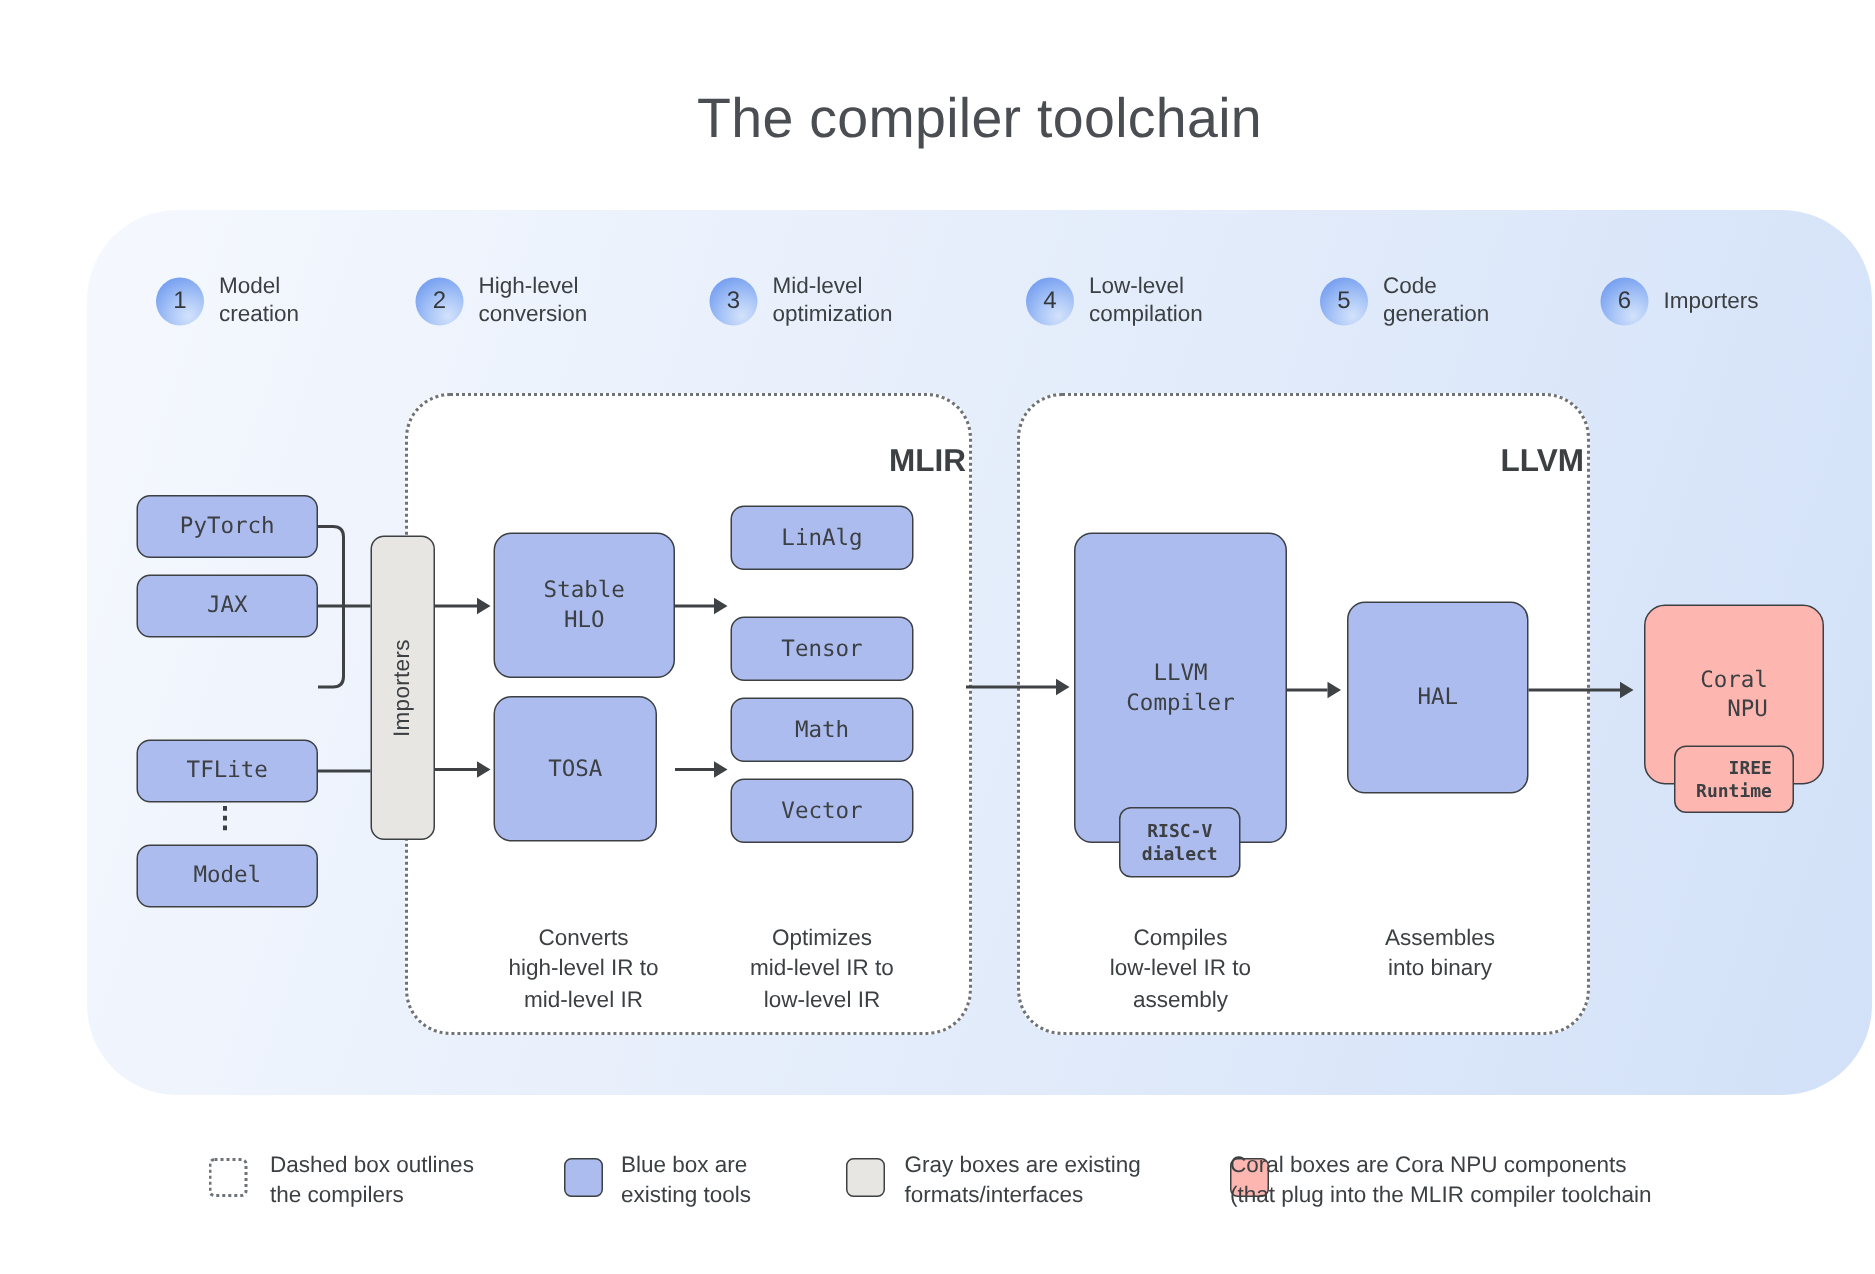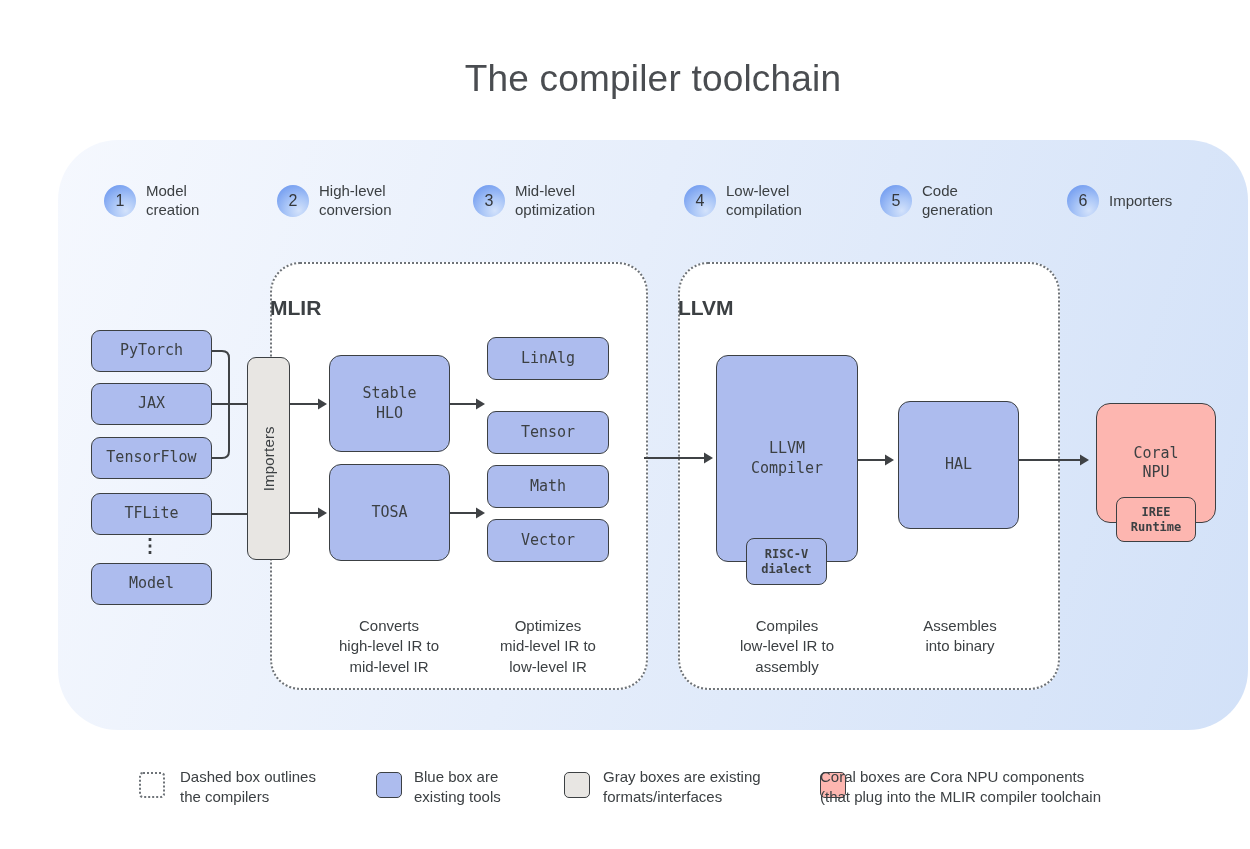--- a/index.html
+++ b/index.html
@@ -32,33 +32,33 @@
     background:radial-gradient(circle at 68% 80%, #d3e2fb 0%, #aac6f7 38%, #7aa2f1 78%, #5d8ce9 100%);
     display:flex;align-items:center;justify-content:center;
     font-size:16px;font-weight:500;color:#35383b;
   }
   .step-label{font-size:15px;line-height:1.25;color:#3c4043;}
 
   
   .dashed-box{
     background:#ffffff;border:2px dotted #6e7378;border-radius:30px;
   }
-  .section-title{font-size:21px;font-weight:700;color:#3c4043;text-align:left;}
+  .section-title{font-size:21px;font-weight:700;color:#3c4043;text-align:right;}
 
   
   .node{
     box-sizing:border-box;border:1.6px solid var(--outline);
     display:flex;align-items:center;justify-content:center;text-align:center;
     font-family:"DejaVu Sans Mono","Liberation Mono",monospace;
     font-size:15px;line-height:1.3;color:#3c4043;
   }
   .node.blue{background:var(--blue);border-radius:9px;}
   .node.blue.big{border-radius:12px;}
   .node.gray{background:var(--gray);border-radius:9px;}
-  .node.coral{background:var(--coral);border-radius:14px;}
+  .node.coral{background:var(--coral);border-radius:14px;text-align:right;}
   .node.small{font-size:12px;font-weight:700;border-radius:8px;line-height:1.25;}
   .vertical-label{
     transform:rotate(-90deg);font-family:"Liberation Sans",sans-serif;
     font-size:15px;color:#3c4043;letter-spacing:.2px;
   }
   #ellipsis{font-size:19px;font-weight:700;color:#3c4043;letter-spacing:0;line-height:.9;text-align:center;}
 
   .note{font-size:15px;line-height:1.35;text-align:center;color:#3c4043;}
 
   
@@ -122,32 +122,31 @@
       <polygon points="448,398.5 457,404 448,409.5"></polygon>
       <polygon points="448,507.5 457,513 448,518.5"></polygon>
       <polygon points="676,452.5 685,458 676,463.5"></polygon>
       <polygon points="857,454.5 866,460 857,465.5"></polygon>
       <polygon points="1052,454.5 1061,460 1052,465.5"></polygon>
     </g>
   </svg>
 
   <div class="abs node blue" style="left:63px;top:330px;width:121px;height:42px">PyTorch</div>
   <div class="abs node blue" style="left:63px;top:383px;width:121px;height:42px">JAX</div>
-  <div class="abs node blue" style="left:63px;top:437px;width:121px;height:42px">TensorFlow</div>
   <div class="abs node blue" style="left:63px;top:493px;width:121px;height:42px">TFLite</div>
   <div id="ellipsis" class="abs" style="left:110px;top:537px;width:24px">⋮</div>
   <div class="abs node blue" style="left:63px;top:563px;width:121px;height:42px">Model</div>
 
   <div class="abs node gray" style="left:219px;top:357px;width:43px;height:203px">
     <span class="vertical-label">Importers</span>
   </div>
 
   <div class="abs node blue big ml" style="left:301px;top:355px;width:121px;height:97px">Stable
 HLO</div>
-  <div class="abs node blue big ml" style="left:301px;top:464px;width:121px;height:97px">TOSA</div>
+  <div class="abs node blue big ml" style="left:301px;top:464px;width:109px;height:97px">TOSA</div>
   <div class="abs node blue" style="left:459px;top:337px;width:122px;height:43px">LinAlg</div>
   <div class="abs node blue" style="left:459px;top:411px;width:122px;height:43px">Tensor</div>
   <div class="abs node blue" style="left:459px;top:465px;width:122px;height:43px">Math</div>
   <div class="abs note ml" style="left:281px;top:616px;width:160px">Converts
 high-level IR to
 mid-level IR</div>
   <div class="abs node blue" style="left:459px;top:519px;width:122px;height:43px">Vector</div>
   <div class="abs note ml" style="left:440px;top:616px;width:160px">Optimizes
 mid-level IR to
 low-level IR</div>

